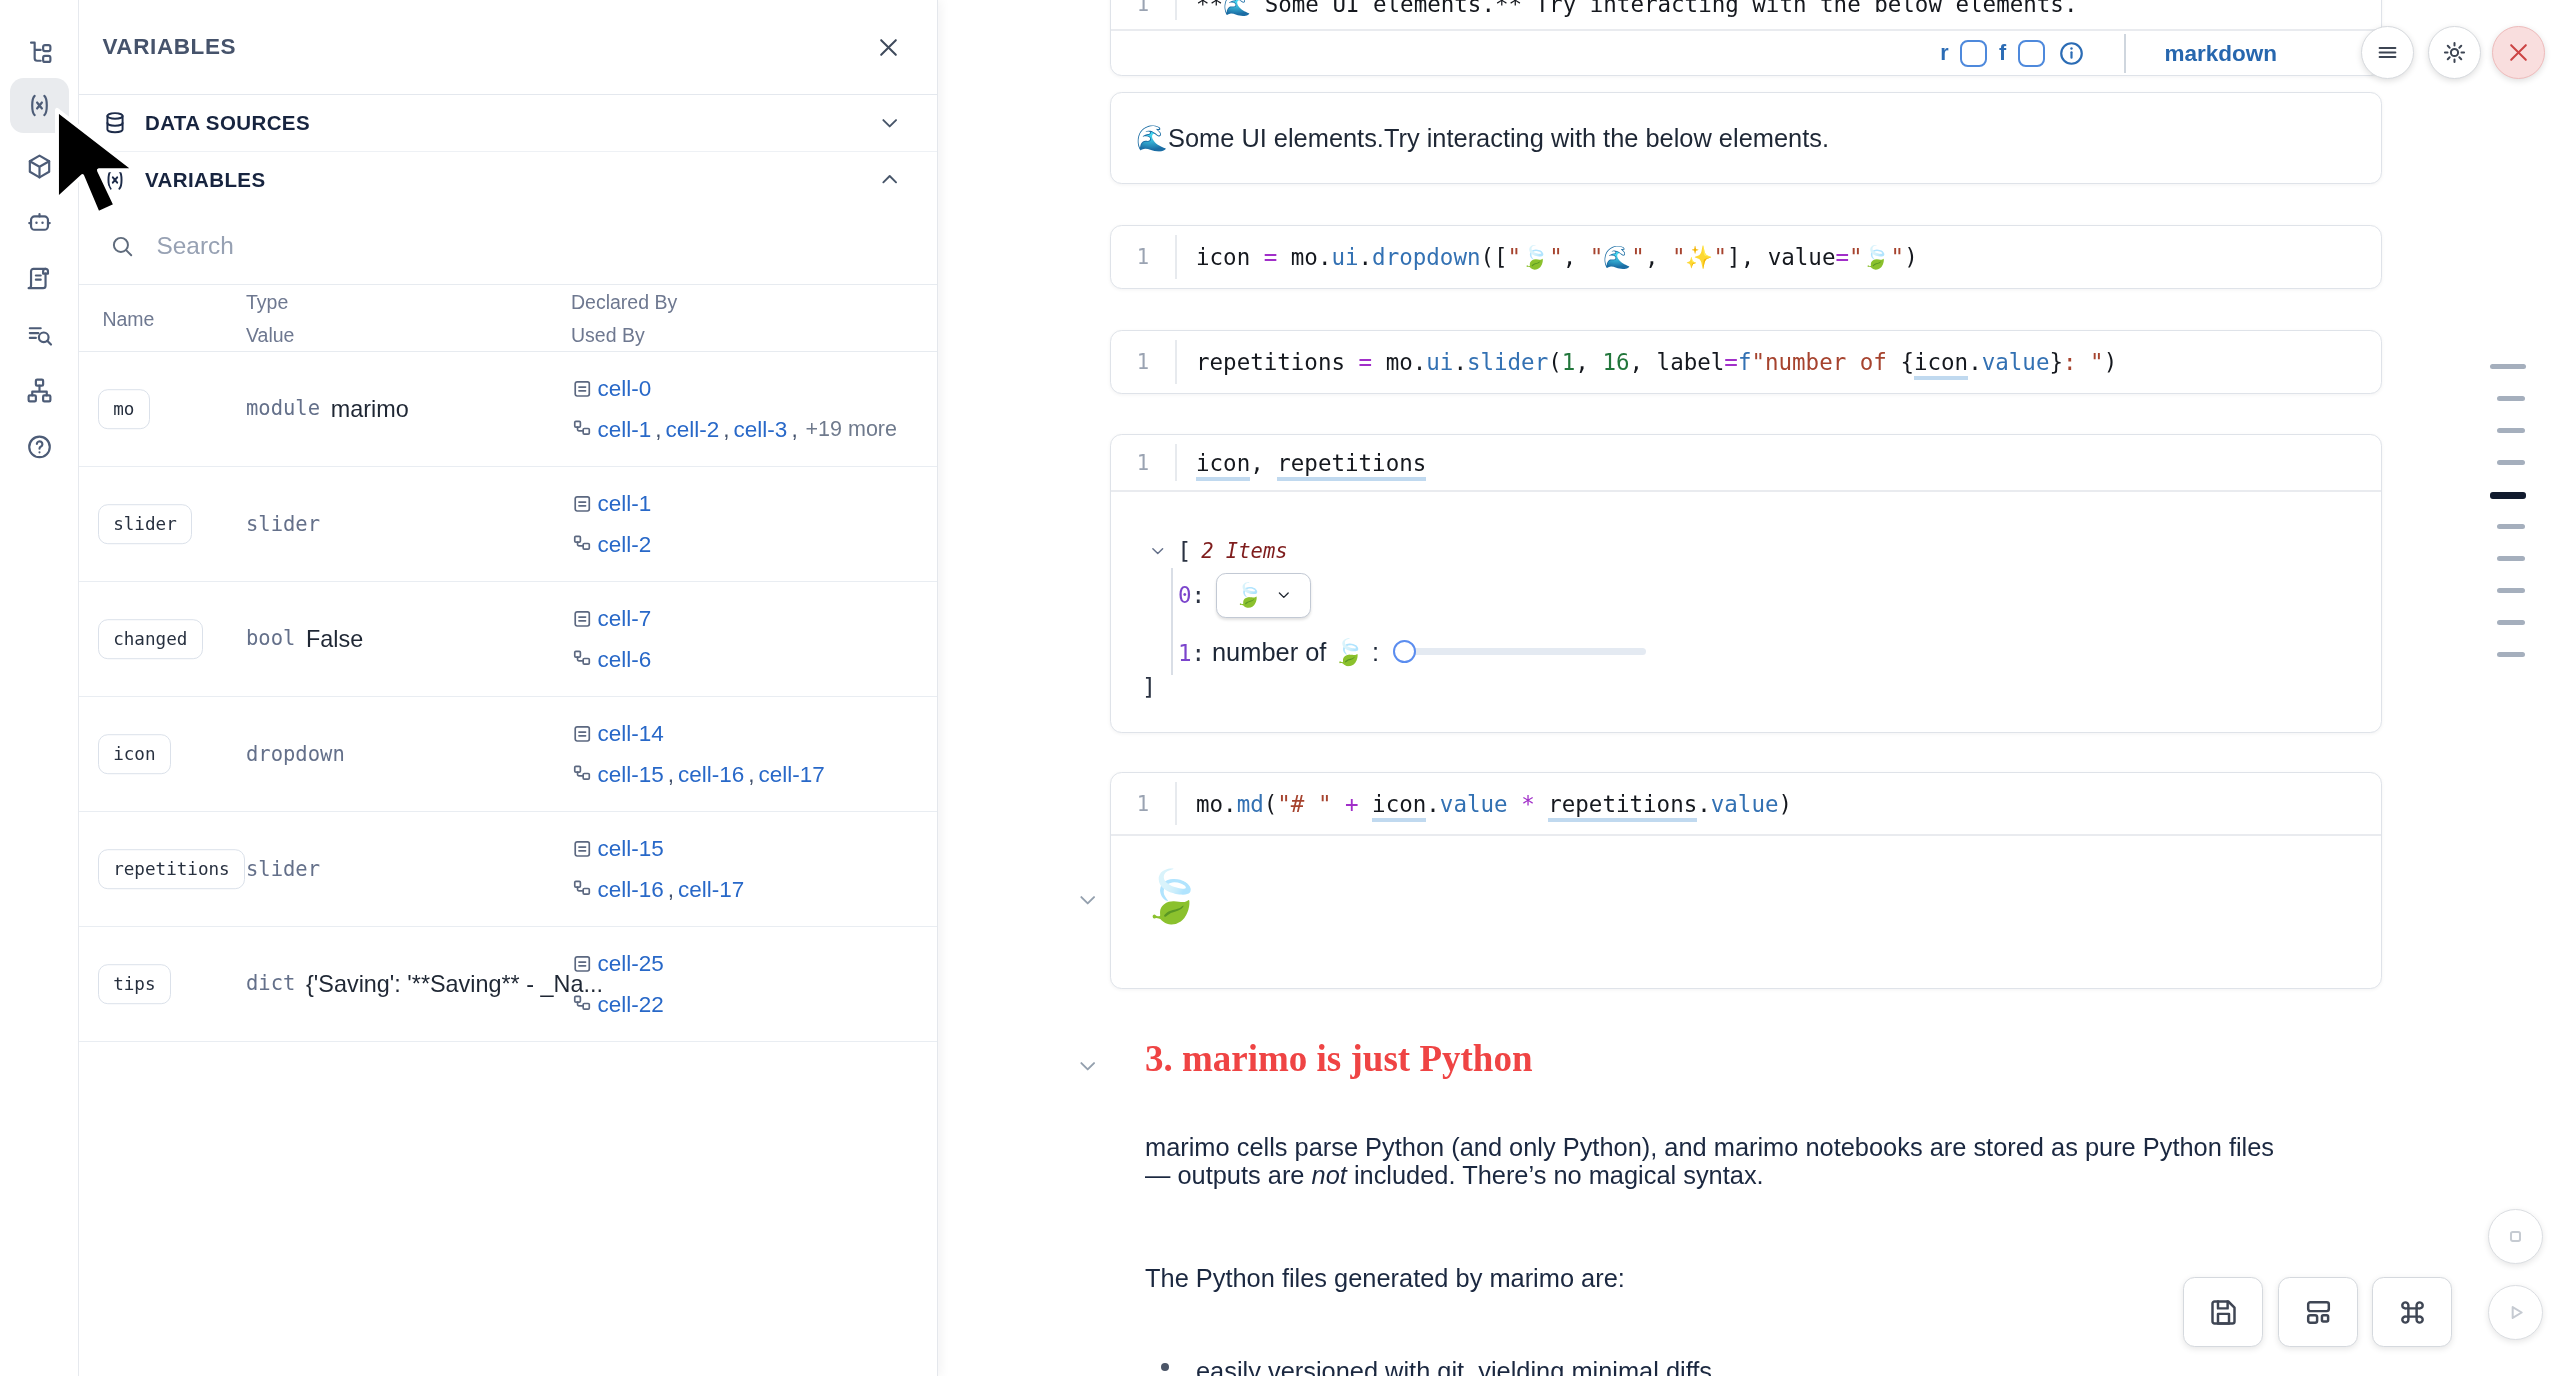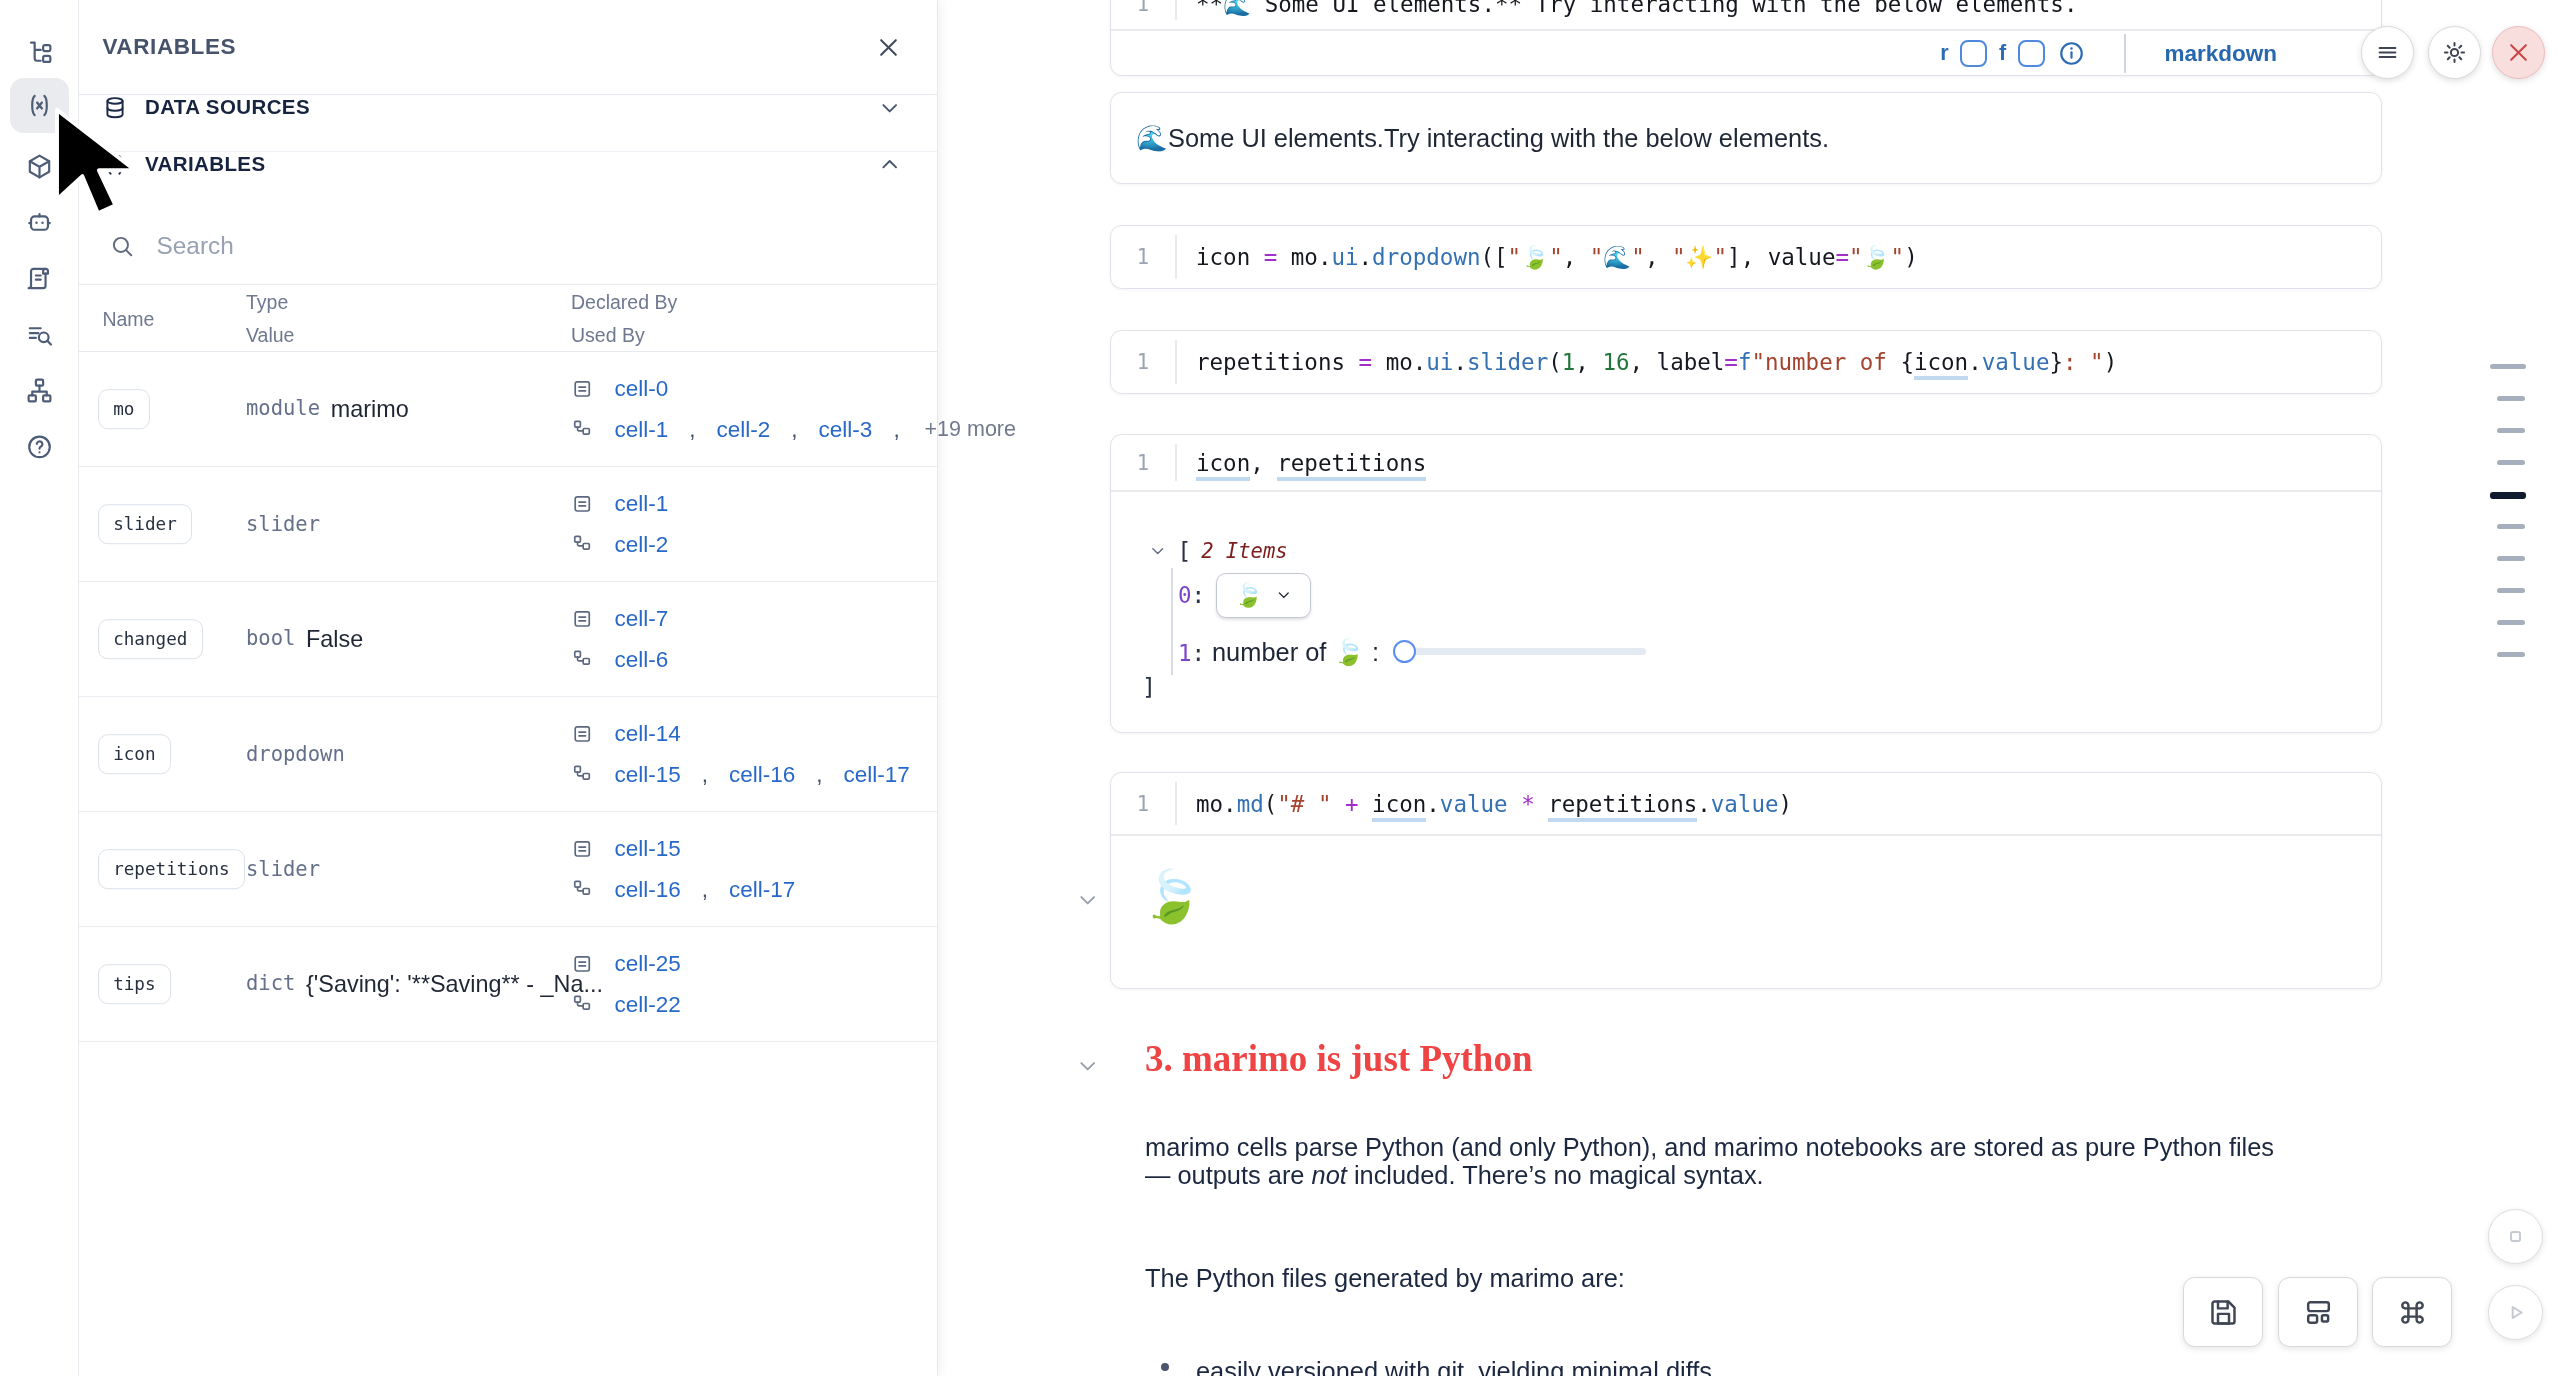--- a/index.html
+++ b/index.html
@@ -16,21 +16,21 @@
   .rail-btn.active { background:#e9ebee; }
   .ricon { width:29px; height:29px; display:block; }
 
   
   .panel { position:absolute; left:79px; top:0; width:859px; height:1377px; background:#fff;
            border-right:1.5px solid #e4e7ec; box-shadow:2.9px 0 9.8px rgba(15,23,42,.05); z-index:4; }
   .panel-head { height:95px; display:flex; align-items:center; padding:0 35px 0 23.4px;
            border-bottom:1.5px solid #e4e8ee; }
   .panel-title { font-size:22.5px; font-weight:700; letter-spacing:0.6px; color:#46536b; }
   .panel-close { margin-left:auto; width:27px; height:27px; color:#3f4a5c; cursor:pointer; }
-  .sec-row { display:flex; padding:0 35px 0 23.4px; cursor:pointer; }
+  .sec-row { display:flex; align-items:center; padding:0 35px 0 23.4px; cursor:pointer; }
   .sec-row.s1 { height:57px; border-bottom:1.5px solid #eef1f5; }
   .sec-row.s2 { height:56px; }
   .sec-icon { width:26px; height:26px; color:#1d2b49; }
   .sec-label { margin-left:16.6px; font-size:20.5px; font-weight:700; letter-spacing:0.4px; color:#17243f; }
   .sec-chev { margin-left:auto; width:25.4px; height:25.4px; color:#475569; }
   .search-row { height:76px; display:flex; align-items:center; padding-left:30px; }
   .search-icon { width:26px; height:26px; color:#5f6b7c; flex:none; }
   .search-row input { border:none; outline:none; margin-left:21.5px; font-size:24.4px; color:#30394a;
            width:684px; font-family:inherit; }
   .search-row input::placeholder { color:#97a1b3; }
@@ -43,21 +43,21 @@
   .vrow { position:relative; height:115px; border-bottom:1.5px solid #e9edf2; }
   .badge { position:absolute; left:18.6px; top:50%; transform:translateY(-50%);
            font-family:"DejaVu Sans Mono","Liberation Mono",monospace; font-size:17.6px; color:#27303f;
            border:1.5px solid #dbe1ea; border-radius:9.8px; padding:8.8px 14.6px; background:#fff; white-space:nowrap; }
   .typecol { position:absolute; left:167px; top:50%; transform:translateY(-50%);
            display:flex; flex-direction:row; gap:10.7px; }
   .type { font-family:"DejaVu Sans Mono","Liberation Mono",monospace; font-size:20.5px; color:#64708a; }
   .val  { font-size:23.4px; color:#1f2734; max-width:320px; overflow:hidden; white-space:nowrap; }
   .refcol { position:absolute; left:492px; top:50%; transform:translateY(-50%);
            display:flex; flex-direction:column; gap:14.6px; }
-  .refline { display:flex; align-items:center; gap:21px; white-space:nowrap; }
+  .refline { display:flex; align-items:center; gap:4px; white-space:nowrap; }
   .ref-icon { width:22.5px; height:22.5px; color:#5c6880; flex:none; }
   .link { font-size:22.5px; color:#2868c8; cursor:pointer; }
   .comma { font-size:22.5px; color:#42506b; }
   .more { font-size:21.5px; color:#6f7a8d; margin-left:3.9px; }
 
   
   .main { position:absolute; left:938px; top:0; width:1638px; height:1377px; }
   .cellbox { position:absolute; left:172px; width:1272px; background:#fff;
            border:1.5px solid #dfe3e9; border-radius:11.7px; box-shadow:0 1px 3.9px rgba(16,24,40,.05); }
   .c1 { top:-68px; height:144px; overflow:hidden; }

